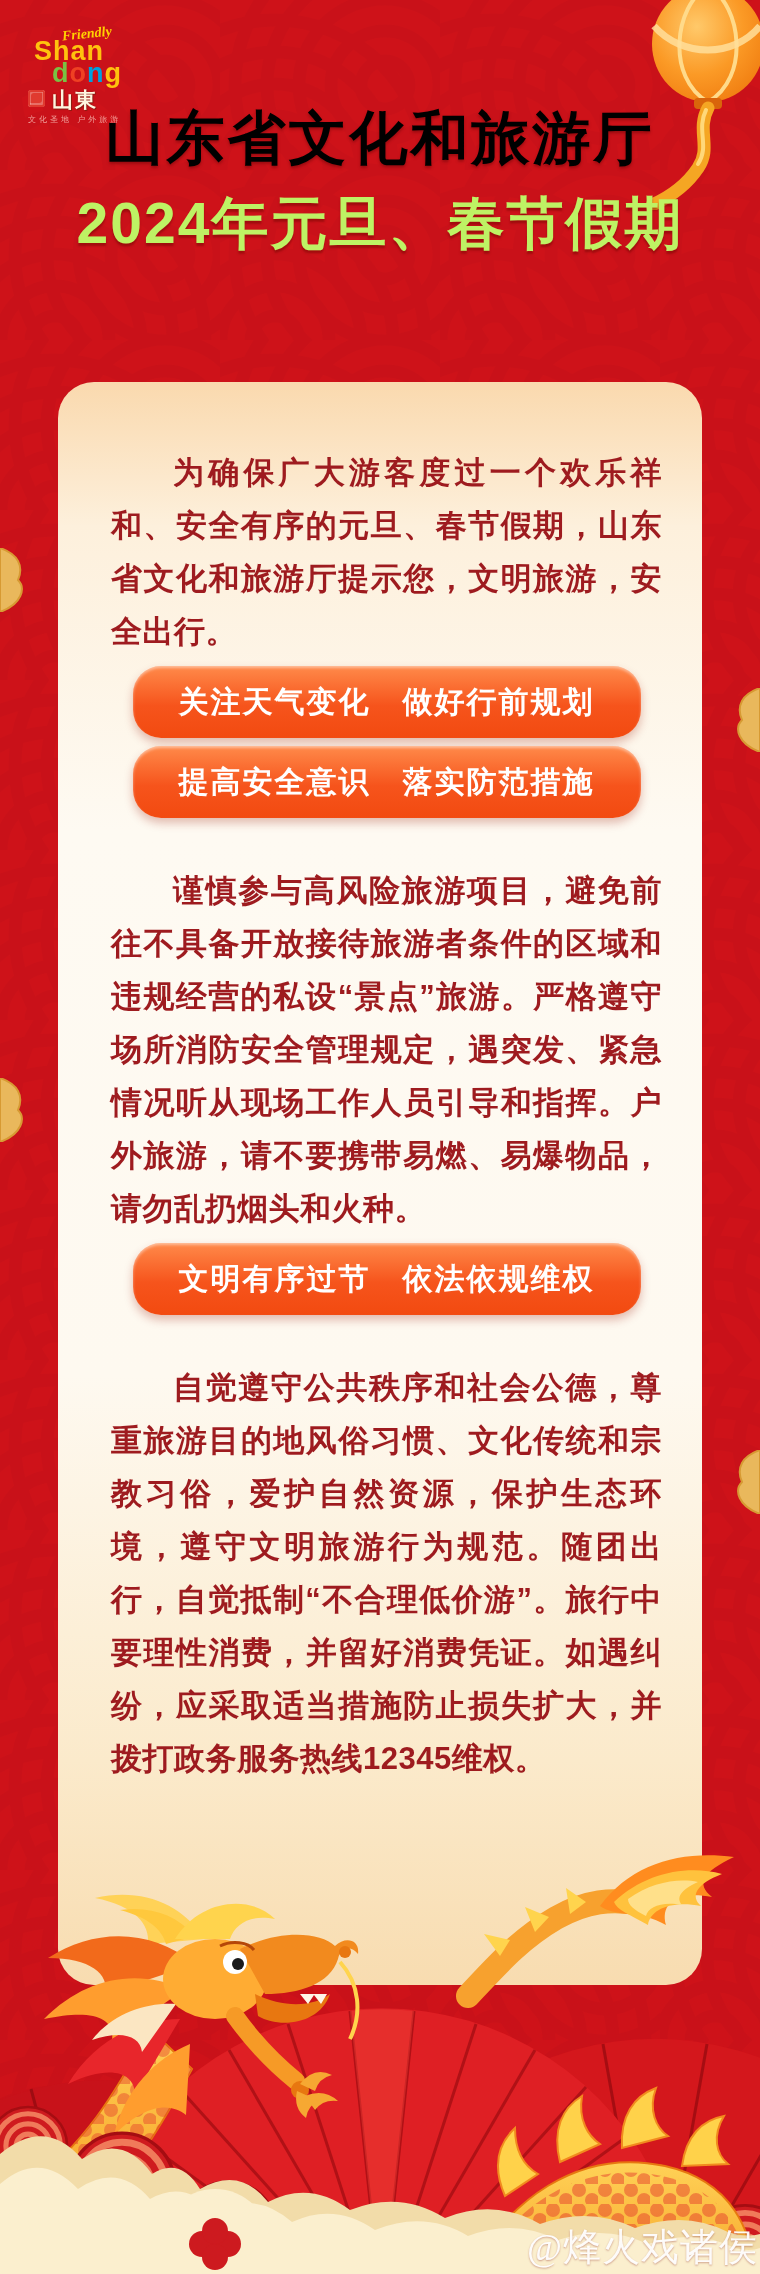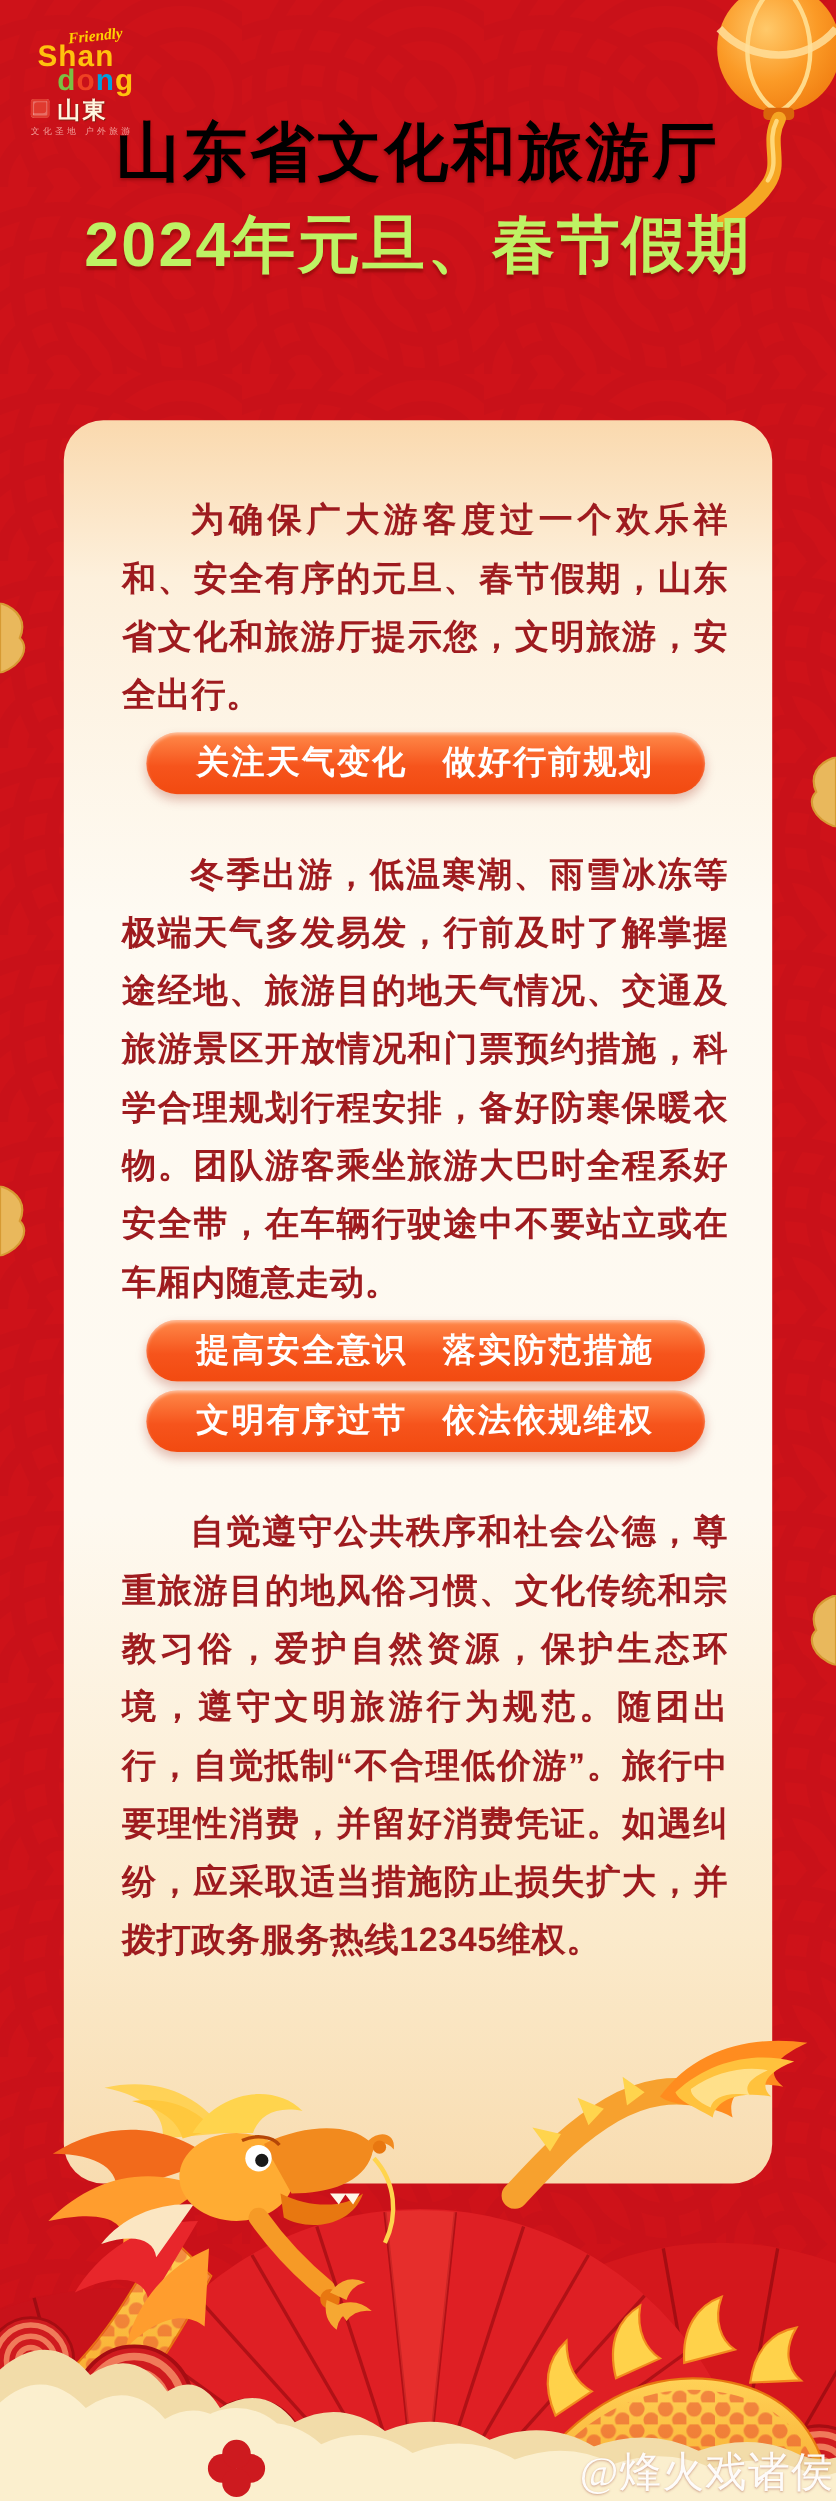--- a/index.html
+++ b/index.html
@@ -46,21 +46,21 @@
     border-radius:36px;box-sizing:border-box;padding:64px 40px 0 53px;
     background:linear-gradient(180deg,#FAD9AE 0%,#FDF0DC 9%,#FEFAF2 28%,#FEF9F0 62%,#FBEACB 86%,#F8DCB0 100%);
   }
   .para{
     margin:0;color:#9E1B1F;font-size:31px;line-height:53px;font-weight:700;
     text-align:justify;text-indent:2em;letter-spacing:.5px;
   }
   .intro{margin-bottom:8px;}
   .section{margin-top:8px;}
   .banner{
-    width:fit-content;margin:0 auto;padding:0 46px;height:56px;border-radius:28px;
+    width:fit-content;margin:0 auto;padding:0 46px;height:72px;border-radius:28px;
     background:linear-gradient(180deg,#FF8A4A 0%,#F6541C 55%,#F24A10 100%);
     box-shadow:0 5px 10px rgba(150,20,0,.28), inset 0 2px 3px rgba(255,255,255,.45);
     display:flex;align-items:center;justify-content:center;
   }
   .banner span{color:#FFFFFF;font-size:30px;font-weight:800;letter-spacing:2px;line-height:1;}
   .section .para{margin-top:46px;}
   
   .lantern{position:absolute;right:0;top:0;z-index:3;}
   
   .edge-cloud{position:absolute;z-index:1;}
@@ -143,27 +143,27 @@
     <div class="mt1">2024年元旦、春节假期</div>
   </div>
 
   <main class="card">
     <p class="para intro">为确保广大游客度过一个欢乐祥和、安全有序的元旦、春节假期，山东省文化和旅游厅提示您，文明旅游，安全出行。</p>
 
     <section class="section">
       <div class="banner">
         <span>关注天气变化　做好行前规划</span>
       </div>
-      <p class="para">冬季出游，低温寒潮、雨雪冰冻等极端天气多发易发，行前及时了解掌握途经地、旅游目的地天气情况、交通及旅游景区开放情况和门票预约措施，科学合理规划行程安排，备好防寒保暖衣物。团队游客乘坐旅游大巴时全程系好安全带，在车辆行驶途中不要站立或在车厢内随意走动。</p>
     </section>
 
     <section class="section">
       <div class="banner">
         <span>提高安全意识　落实防范措施</span>
       </div>
+      <p class="para">谨慎参与高风险旅游项目，避免前往不具备开放接待旅游者条件的区域和违规经营的私设“景点”旅游。严格遵守场所消防安全管理规定，遇突发、紧急情况听从现场工作人员引导和指挥。户外旅游，请不要携带易燃、易爆物品，请勿乱扔烟头和火种。</p>
     </section>
 
     <section class="section">
       <div class="banner">
         <span>文明有序过节　依法依规维权</span>
       </div>
       <p class="para">自觉遵守公共秩序和社会公德，尊重旅游目的地风俗习惯、文化传统和宗教习俗，爱护自然资源，保护生态环境，遵守文明旅游行为规范。随团出行，自觉抵制“不合理低价游”。旅行中要理性消费，并留好消费凭证。如遇纠纷，应采取适当措施防止损失扩大，并拨打政务服务热线12345维权。</p>
     </section>
   </main>
 

